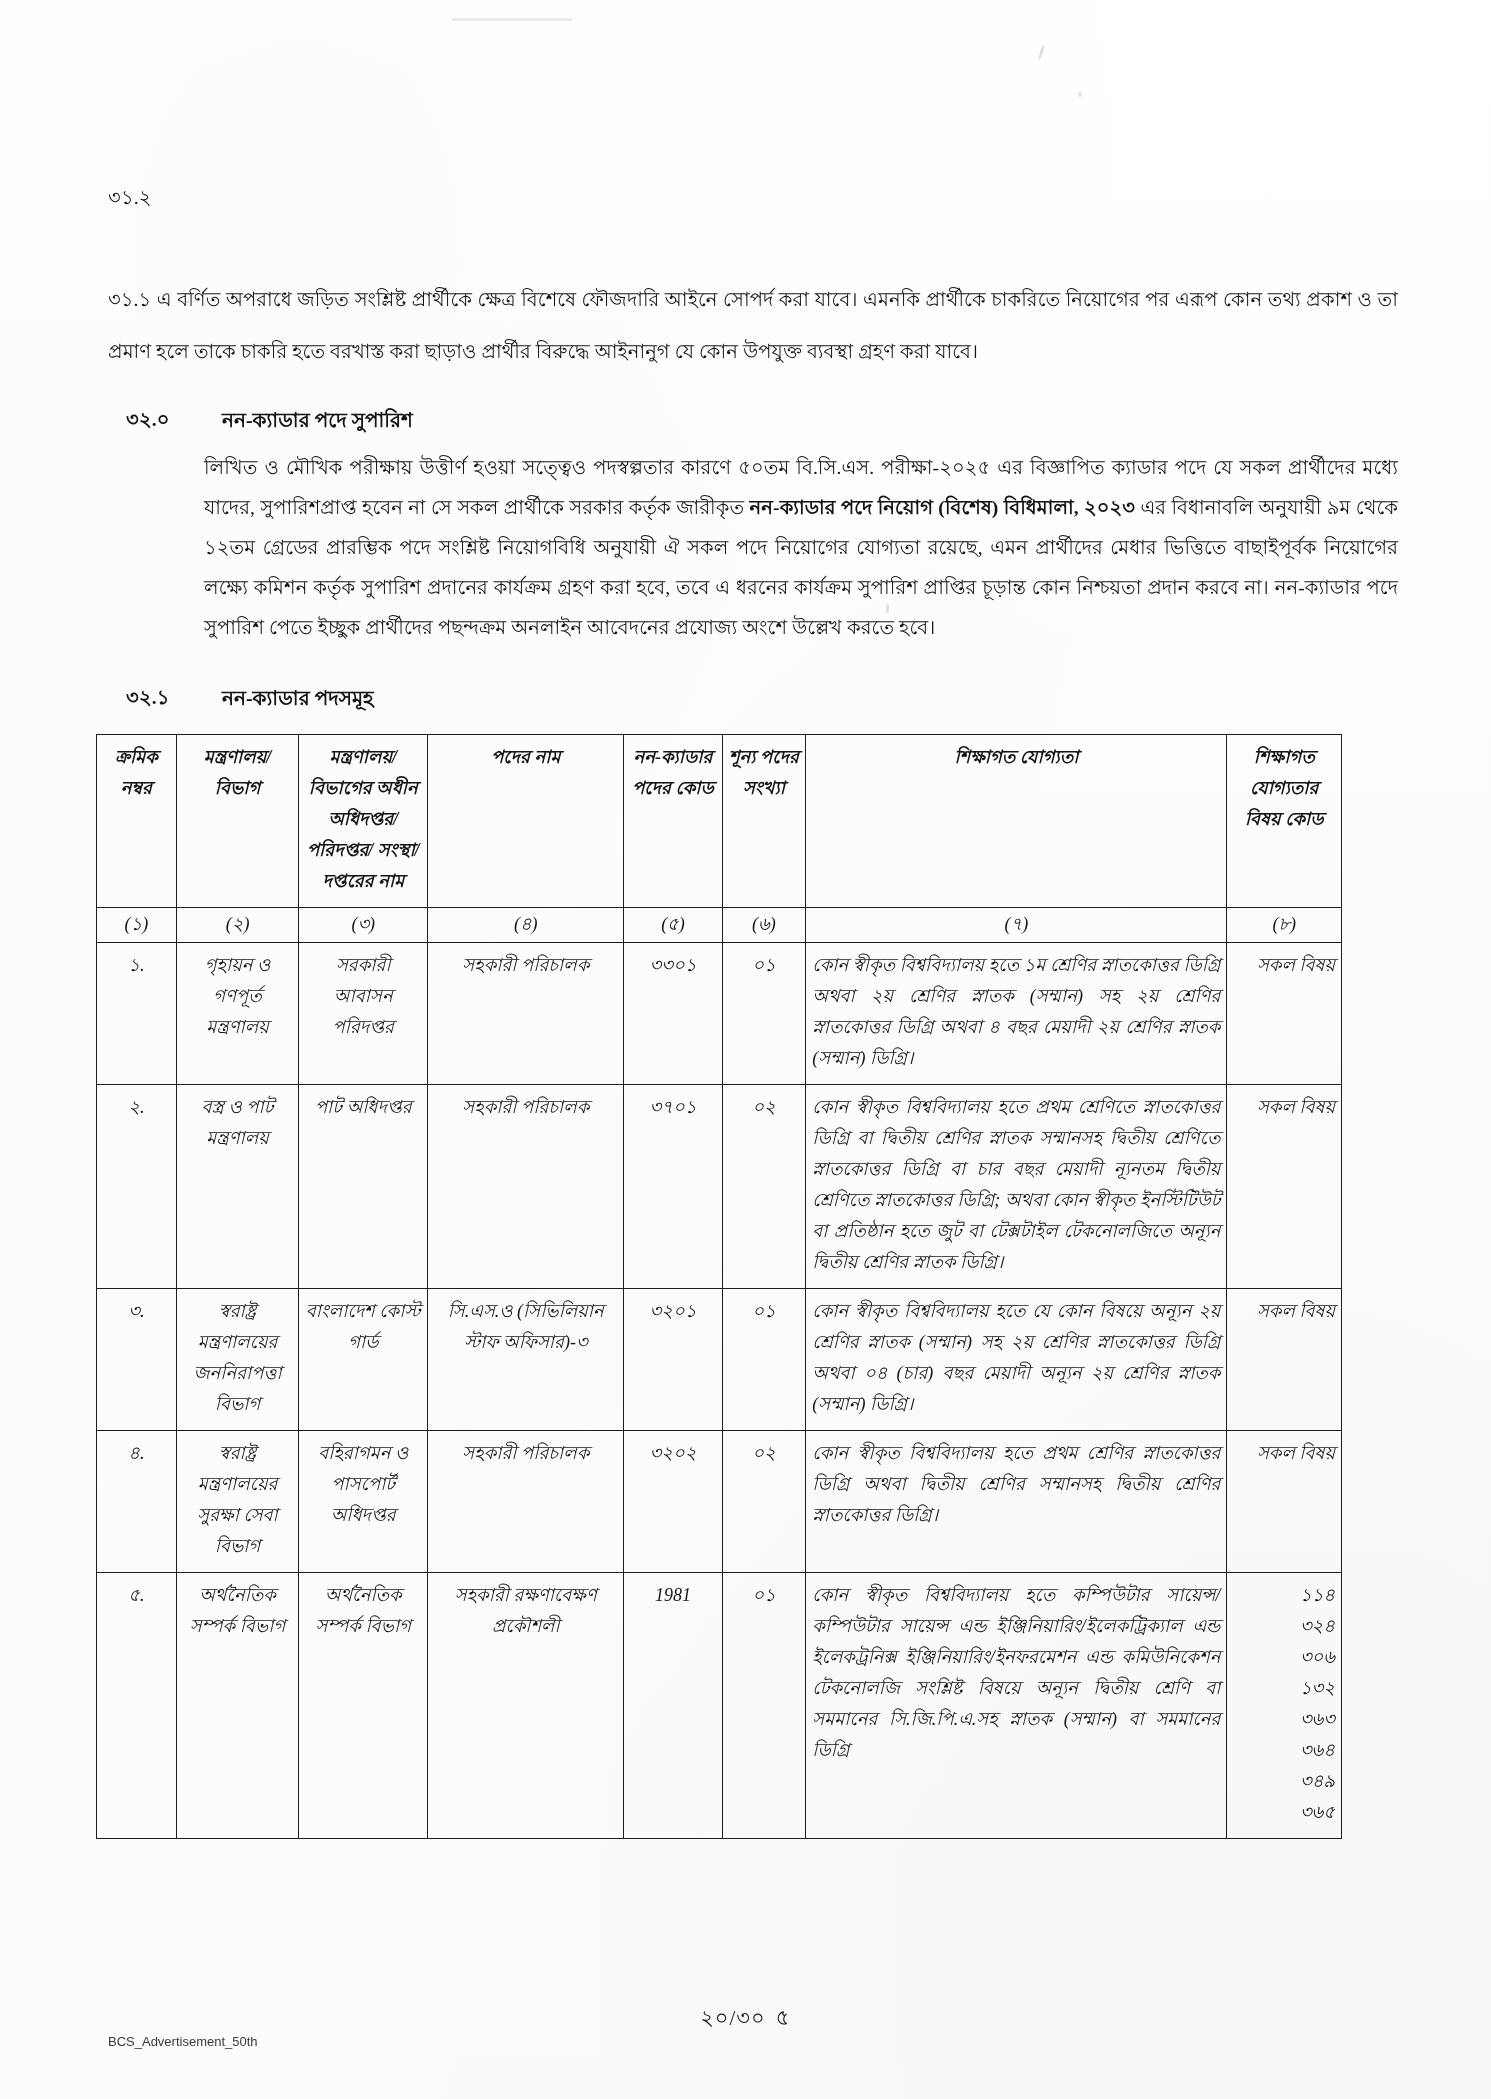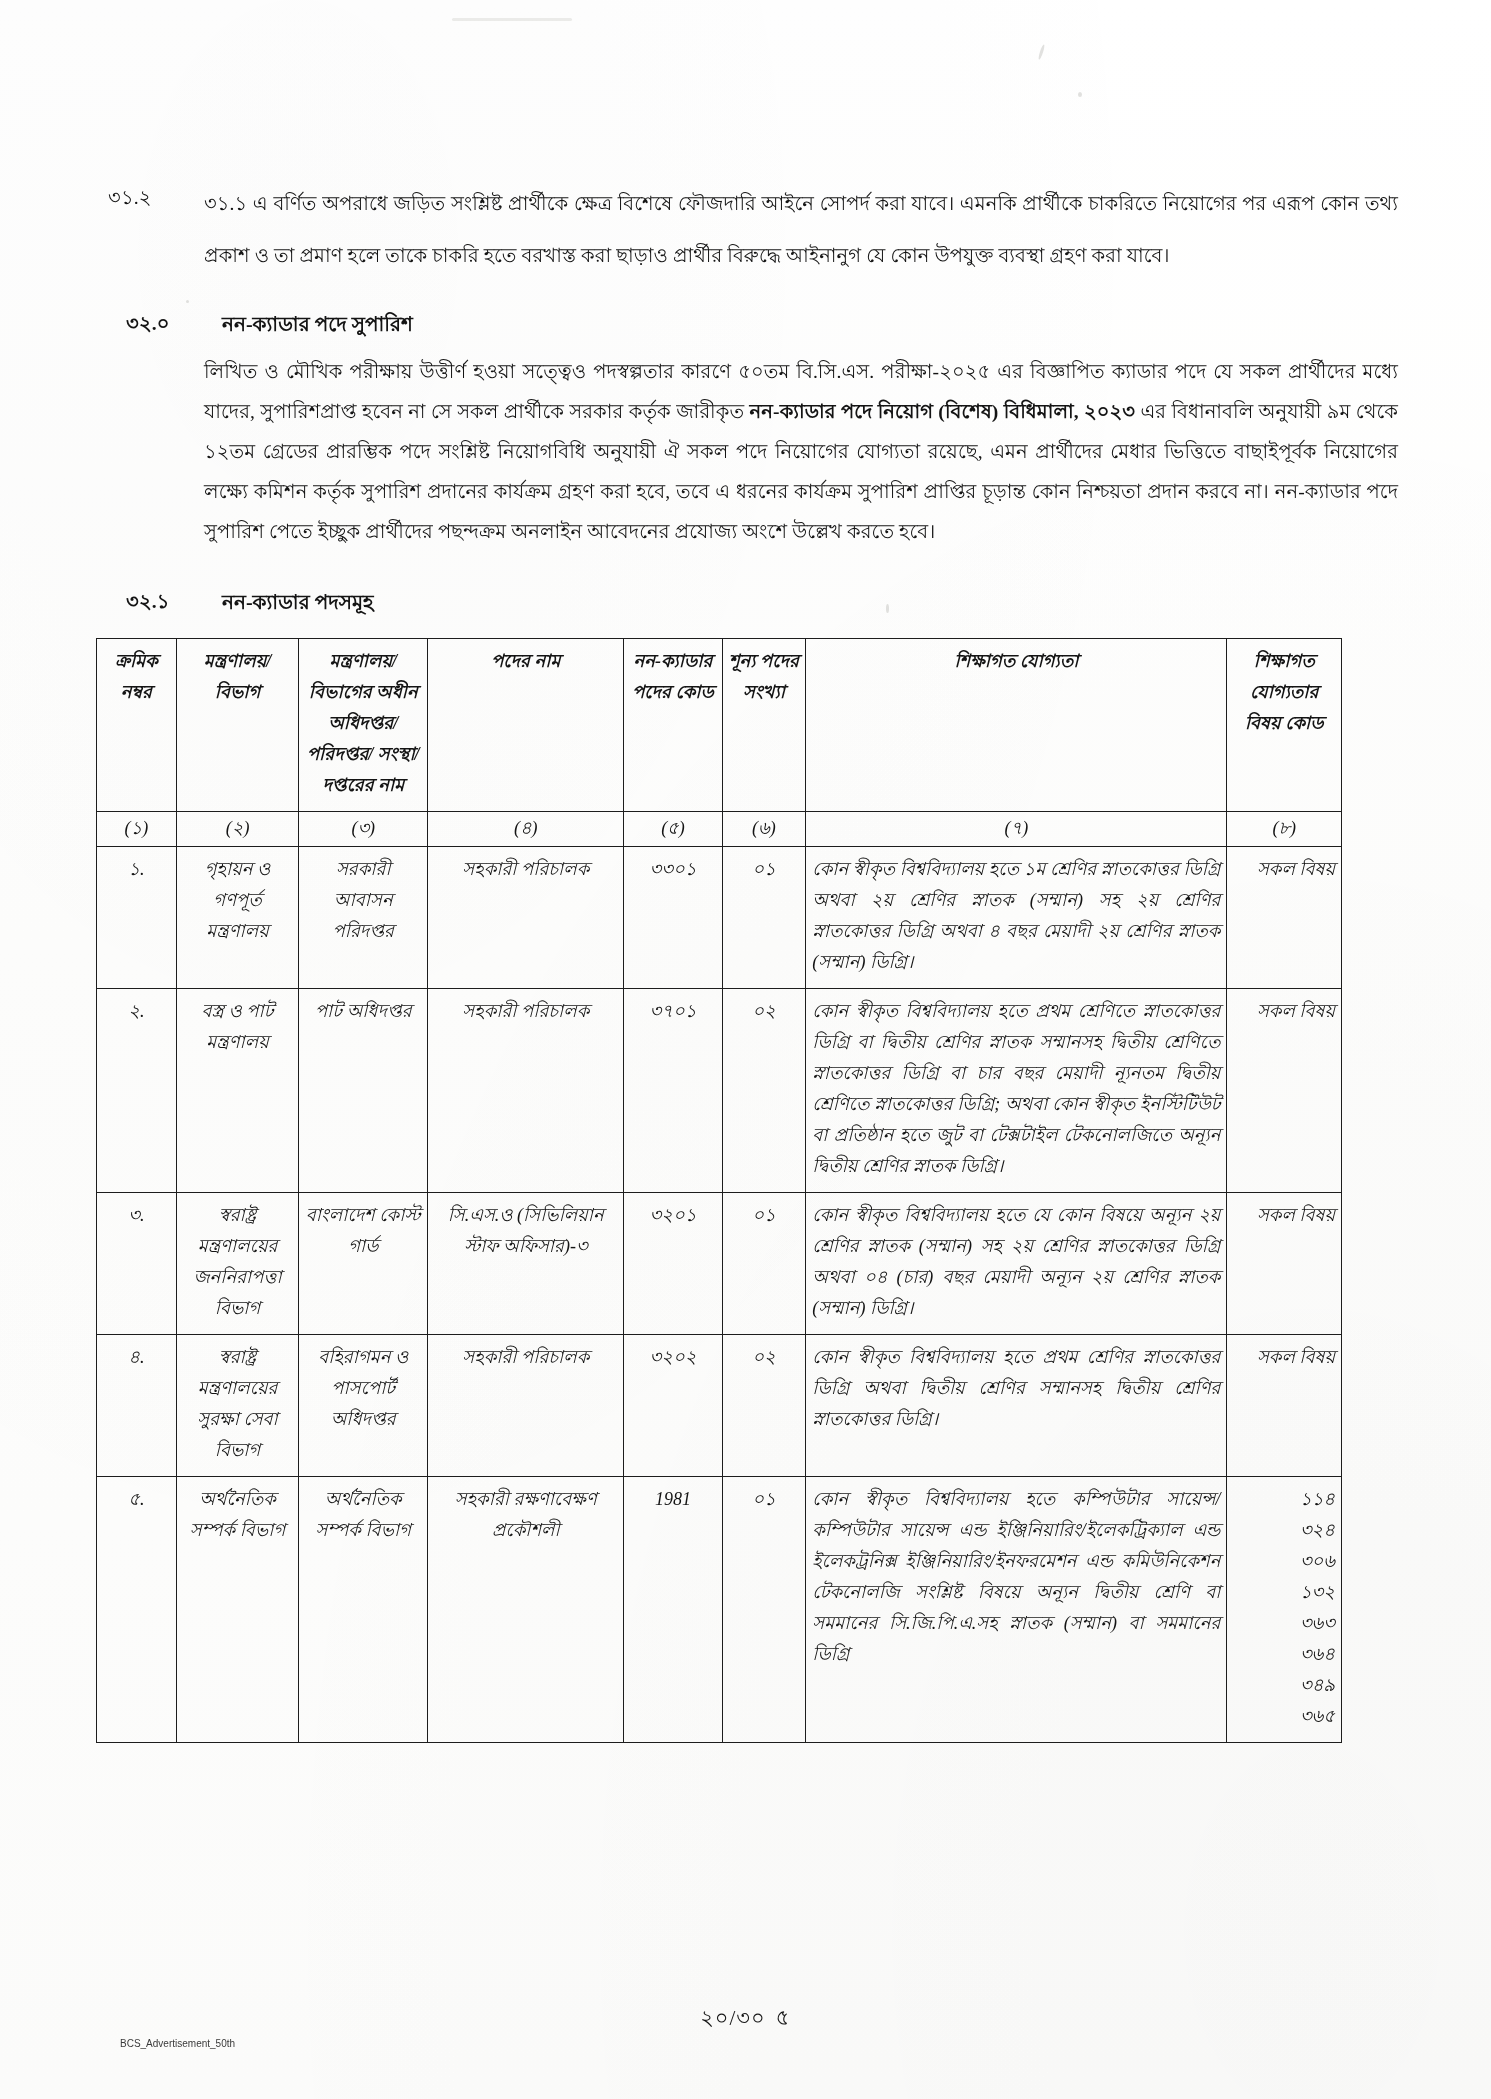--- a/index.html
+++ b/index.html
@@ -141,41 +141,41 @@
     white-space: nowrap;
   }
   .page-seal {
     display: inline-block;
     margin-left: 10px;
     font-size: 22px;
     transform: rotate(-8deg);
   }
   .doc-id {
     position: absolute;
-    left: 120px;
+    left: 108px;
     bottom: 14px;
-    font-size: 10px;
+    font-size: 13px;
     color: #3a3a3a;
     font-family: "Liberation Sans", sans-serif;
   }
 </style>
 </head>
 <body>
 
 <div class="page">
   <span class="speck" style="left:1040px; top:44px; width:3px; height:16px; transform:rotate(18deg);"></span>
   <span class="speck" style="left:1078px; top:92px; width:4px; height:5px;"></span>
   <span class="speck" style="left:452px; top:18px; width:120px; height:3px; border-radius:2px; opacity:.35;"></span>
   <span class="speck" style="left:186px; top:300px; width:3px; height:3px;"></span>
   <span class="speck" style="left:886px; top:604px; width:3px; height:9px;"></span>
 </div>
 
 <div class="content">
 
-  <div class="clause" style="margin-top:178px;">
+  <div class="clause" style="margin-top:178px;flex-direction:column;">
     <div class="clause-num">৩১.২</div>
     <div class="clause-body">৩১.১ এ বর্ণিত অপরাধে জড়িত সংশ্লিষ্ট প্রার্থীকে ক্ষেত্র বিশেষে ফৌজদারি আইনে সোপর্দ করা যাবে। এমনকি প্রার্থীকে চাকরিতে নিয়োগের পর এরূপ কোন তথ্য প্রকাশ ও তা প্রমাণ হলে তাকে চাকরি হতে বরখাস্ত করা ছাড়াও প্রার্থীর বিরুদ্ধে আইনানুগ যে কোন উপযুক্ত ব্যবস্থা গ্রহণ করা যাবে।</div>
   </div>
 
   <div class="clause clause-heading" style="margin-top:22px;">
     <div class="clause-num">৩২.০</div>
     <div class="heading-text">নন-ক্যাডার পদে সুপারিশ</div>
   </div>
 
   <div class="para-indent" style="margin-top:8px;">

